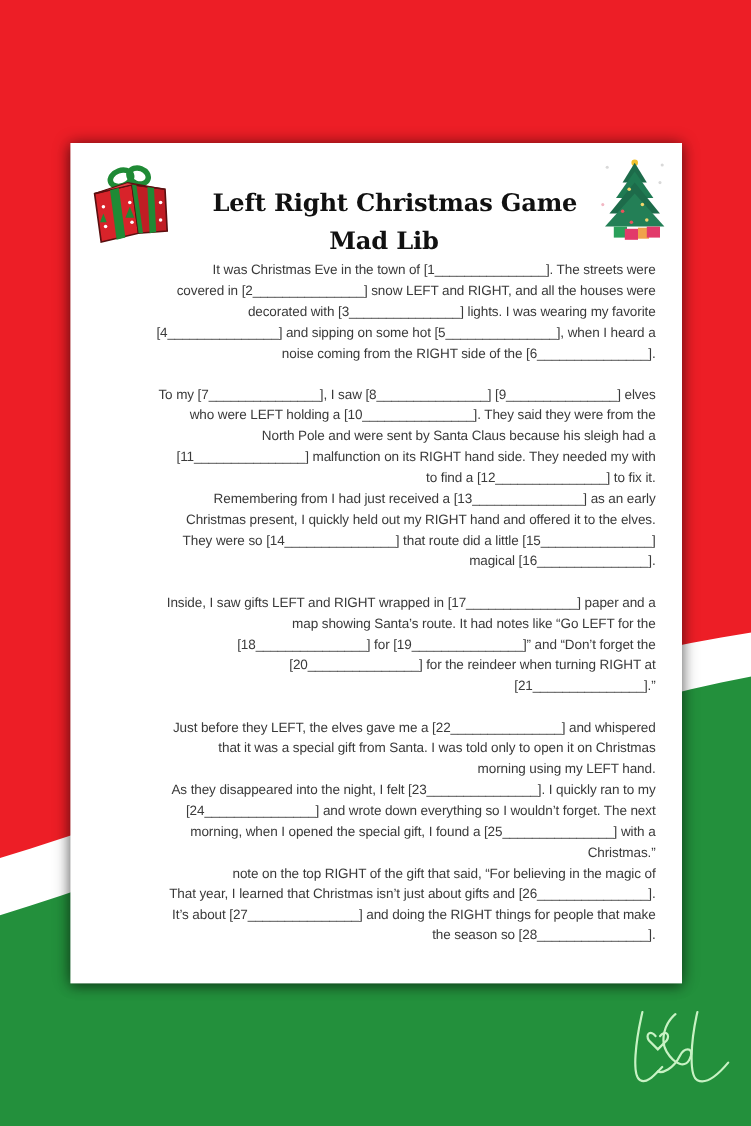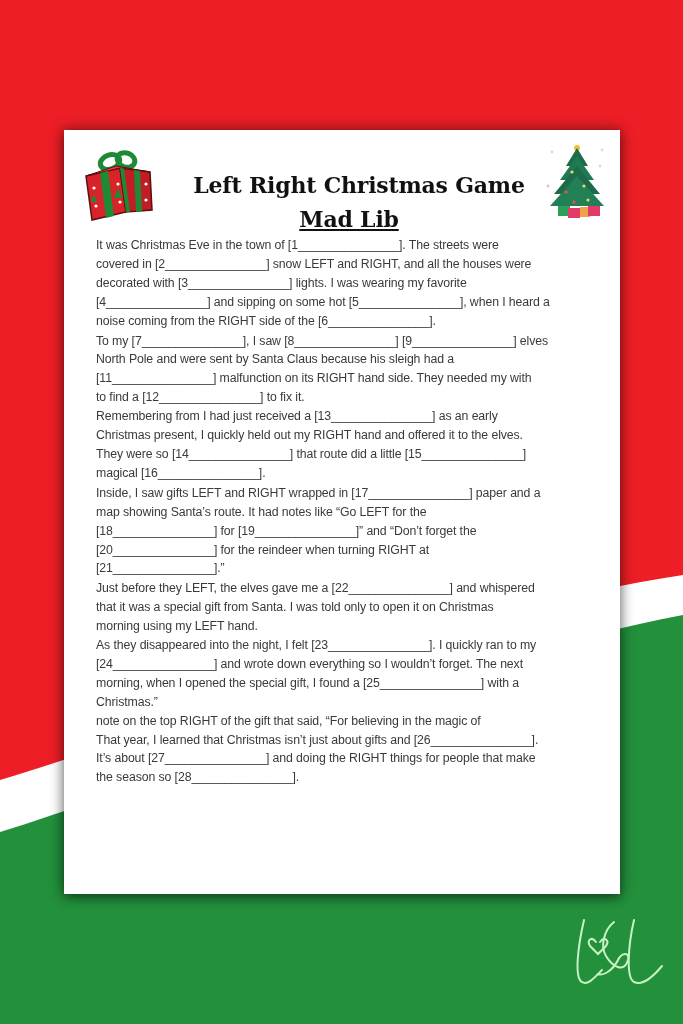--- a/index.html
+++ b/index.html
@@ -25,35 +25,35 @@
   }
   .title {
     font-family: "DejaVu Serif", "Liberation Serif", serif;
     font-weight: bold;
     font-size: 22px;
     line-height: 34px;
     color: #111;
     letter-spacing: -0.2px;
   }
   .title .line1 { display: block; padding-left: 34px; }
-  .title .line2 { display: block; padding-left: 14px; text-decoration: underline; }
+  .title .line2 { display: block; padding-left: 14px; }
   .gift-icon { position: absolute; left: 16px; top: 20px; width: 76px; height: 74px; }
   .tree-icon { position: absolute; left: 480px; top: 12px; width: 66px; height: 78px; }
   .body-text {
     position: absolute;
     left: 32px; top: 106px; width: 500px;
     font-family: "Liberation Sans", sans-serif;
     font-size: 12.3px;
     line-height: 18.9px;
     color: #3a3a3a;
     letter-spacing: -0.1px;
   }
   .para { white-space: normal; }
-  .para + .para.gap { margin-top: 1px; }
-  .line { display: block; white-space: nowrap; }
+  .para + .para.gap { margin-top: 19px; }
+  .line { display: block; white-space: nowrap; text-align: right; }
   .logo {
     position: absolute; left: 572px; top: 916px; width: 100px; height: 80px;
   }
 </style>
 </head>
 <body>
 
 <svg class="bg-wave" viewBox="0 0 683 1024" preserveAspectRatio="none">
   <rect x="0" y="0" width="683" height="1024" fill="#ed1e26"></rect>
   <path d="M0 780 C 200 720, 450 610, 683 575 L 683 1024 L 0 1024 Z" fill="#ffffff"></path>
@@ -116,20 +116,21 @@
   <div class="body-text">
     <div class="para">
       <span class="line">It was Christmas Eve in the town of [1_______________]. The streets were</span>
       <span class="line">covered in [2_______________] snow LEFT and RIGHT, and all the houses were</span>
       <span class="line">decorated with [3_______________] lights. I was wearing my favorite</span>
       <span class="line">[4_______________] and sipping on some hot [5_______________], when I heard a</span>
       <span class="line">noise coming from the RIGHT side of the [6_______________].</span>
     </div>
     <div class="para gap">
       <span class="line">To my [7_______________], I saw [8_______________] [9_______________] elves</span>
+      <span class="line">who were LEFT holding a [10_______________]. They said they were from the</span>
       <span class="line">North Pole and were sent by Santa Claus because his sleigh had a</span>
       <span class="line">[11_______________] malfunction on its RIGHT hand side. They needed my with</span>
       <span class="line">to find a [12_______________] to fix it.</span>
       <span class="line">Remembering from I had just received a [13_______________] as an early</span>
       <span class="line">Christmas present, I quickly held out my RIGHT hand and offered it to the elves.</span>
       <span class="line">They were so [14_______________] that route did a little [15_______________]</span>
       <span class="line">magical [16_______________].</span>
     </div>
     <div class="para gap">
       <span class="line">Inside, I saw gifts LEFT and RIGHT wrapped in [17_______________] paper and a</span>

